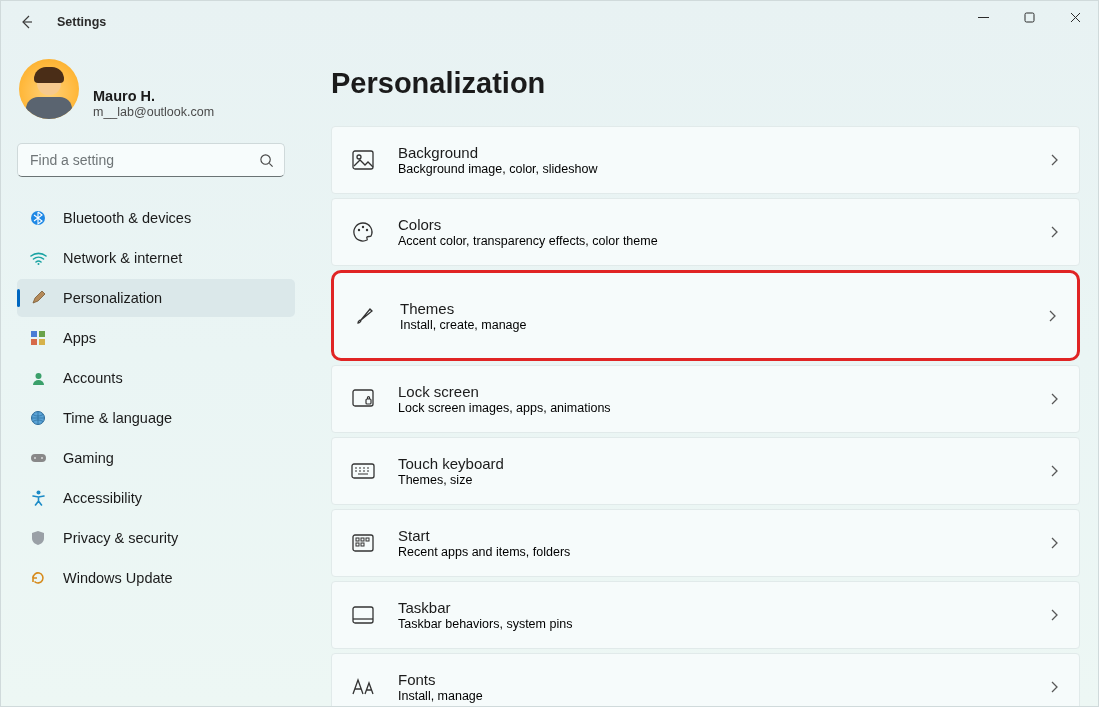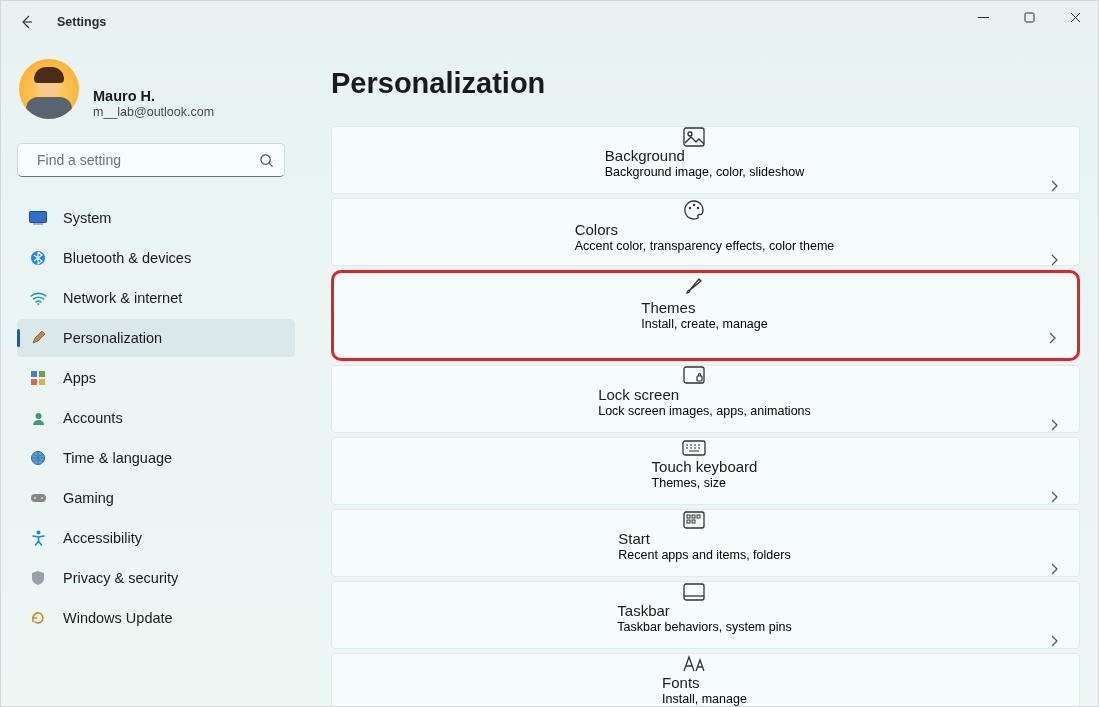--- a/index.html
+++ b/index.html
@@ -77,21 +77,21 @@
     height: 34px; width: 268px;
     background: #f7fcfc;
     border: 1px solid #cfd9da;
     border-bottom: 1.5px solid #6a7374;
     border-radius: 5px;
     display: flex; align-items: center;
     padding: 0 10px;
   }
   .search input {
     flex: 1; border: none; outline: none; background: transparent;
-    font-size: 14px; color: #333; margin-left: 7px;
+    font-size: 14px; color: #333;
   }
   .search input::placeholder { color: #6f7577; }
   .search .sicon { color: #444; }
   
   .nav { margin-top: 22px; }
   .nav-item {
     display: flex; align-items: center; gap: 16px;
     height: 38px; padding: 0 12px; margin: 2px 0;
     border-radius: 5px; font-size: 14.5px; color: #1b1b1b;
     position: relative;
@@ -109,21 +109,20 @@
     font-size: 29px; font-weight: 600; margin: 10px 0 26px 0; color:#1b1b1b;
   }
   .card {
     background: #f6fbfb;
     border: 1px solid #e1eaea;
     border-radius: 4px;
     height: 68px;
     margin-bottom: 4px;
     display: flex; align-items: center;
     padding: 0 20px 0 18px;
-    flex-direction: column;
   }
   .card .cicon {
     width: 26px; height:26px; display:flex; align-items:center; justify-content:center;
     color:#333; margin-right: 22px;
   }
   .card .ctext .ct { font-size: 15px; color:#1b1b1b; }
   .card .ctext .cs { font-size: 12.5px; color:#000000; margin-top:1px; }
   .card .chev { margin-left:auto; color:#575757; }
   .card.highlight {
     border: 3px solid #e02424;
@@ -186,29 +185,20 @@
           <svg width="15" height="15" viewBox="0 0 16 16">
               <circle cx="7" cy="7" r="5" fill="none" stroke="currentColor" stroke-width="1.2"></circle>
               <path d="M11 11l3.5 3.5" stroke="currentColor" stroke-width="1.2"></path>
             </svg>
         </span>
       </div>
 
       <div class="nav">
         <div class="nav-item">
           <span class="nicon">
-              <svg width="18" height="14" viewBox="0 0 18 14">
-                <rect x="0.5" y="0.5" width="17" height="11" rx="1" fill="#2f6fd0" stroke="#1b4a8f"></rect>
-                <rect x="4" y="12.5" width="10" height="1" fill="#666"></rect>
-              </svg>
-            </span>
-          <span>System</span>
-        </div>
-        <div class="nav-item">
-          <span class="nicon">
               <svg width="14" height="16" viewBox="0 0 14 16">
                 <circle cx="7" cy="8" r="7" fill="#1e88e5"></circle>
                 <path d="M7 2v12l4-3-8-6m0 6 8-6-4-3" fill="none" stroke="#fff" stroke-width="1.1"></path>
               </svg>
             </span>
           <span>Bluetooth &amp; devices</span>
         </div>
         <div class="nav-item">
           <span class="nicon">
               <svg width="17" height="14" viewBox="0 0 17 14">

